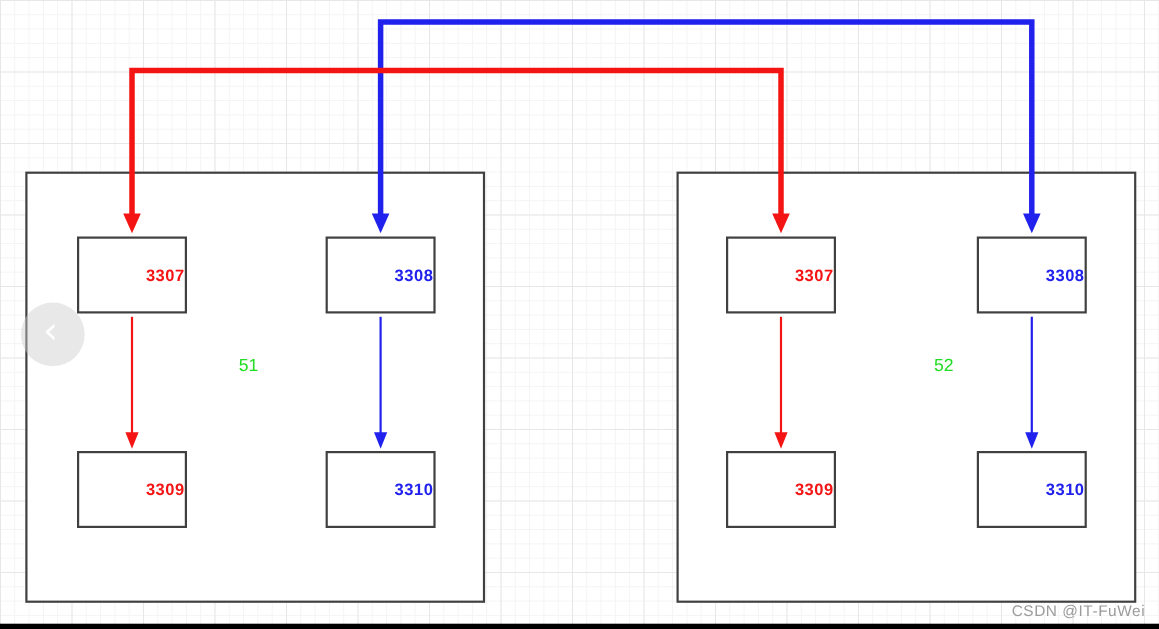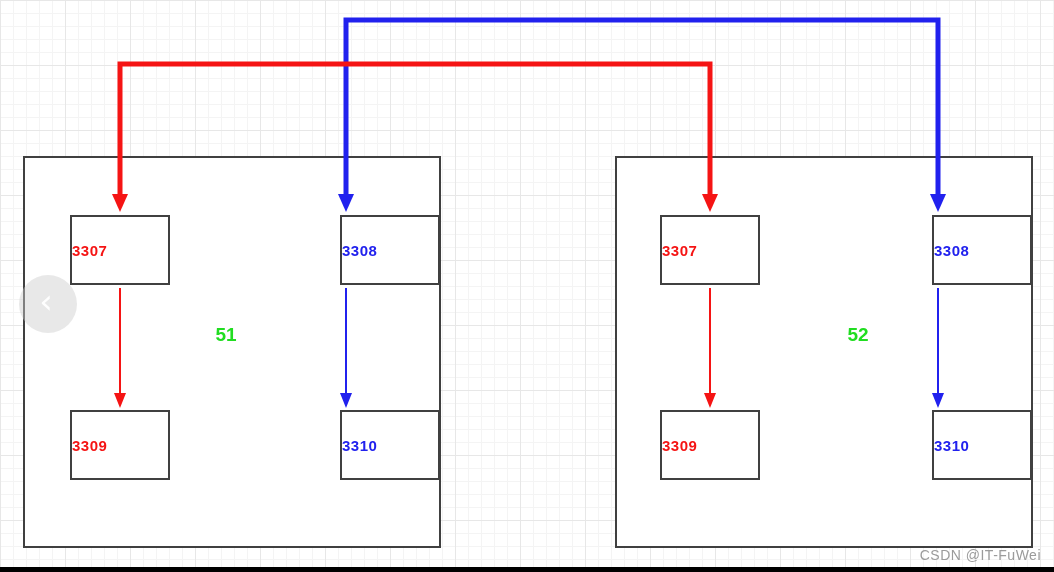--- a/index.html
+++ b/index.html
@@ -23,29 +23,29 @@
     background:#ffffff;
     border:2px solid var(--box_border,#404040);
   }
   #group-51{left:23px;}
   #group-52{left:615px;}
   .port-box{
     position:absolute;
     width:100px;height:70px;
     background:#ffffff;
     border:2px solid var(--box_border,#404040);
-    display:flex;align-items:center;justify-content:flex-start;
+    display:flex;align-items:center;justify-content:flex-end;
     font-weight:bold;font-size:15px;letter-spacing:0.5px;
   }
   .c-red{color:var(--red,#f51414);}
-  .c-blue{color:var(--blue,#2121ee);margin-left:44px;}
+  .c-blue{color:var(--blue,#2121ee);}
   .group-label{
     position:absolute;top:324px;width:60px;
     text-align:center;
-    font-weight:bold;font-size:19px;
+    font-weight:normal;font-size:16px;
     color:var(--green,#21dd21);
   }
   #label-51{left:196px;}
   #label-52{left:828px;}
   #arrows{position:absolute;left:0;top:0;pointer-events:none;}
   .carousel-prev{
     position:absolute;left:19px;top:275px;
     width:58px;height:58px;border-radius:50%;
     background:rgba(205,205,205,0.45);
     border:none;cursor:pointer;

